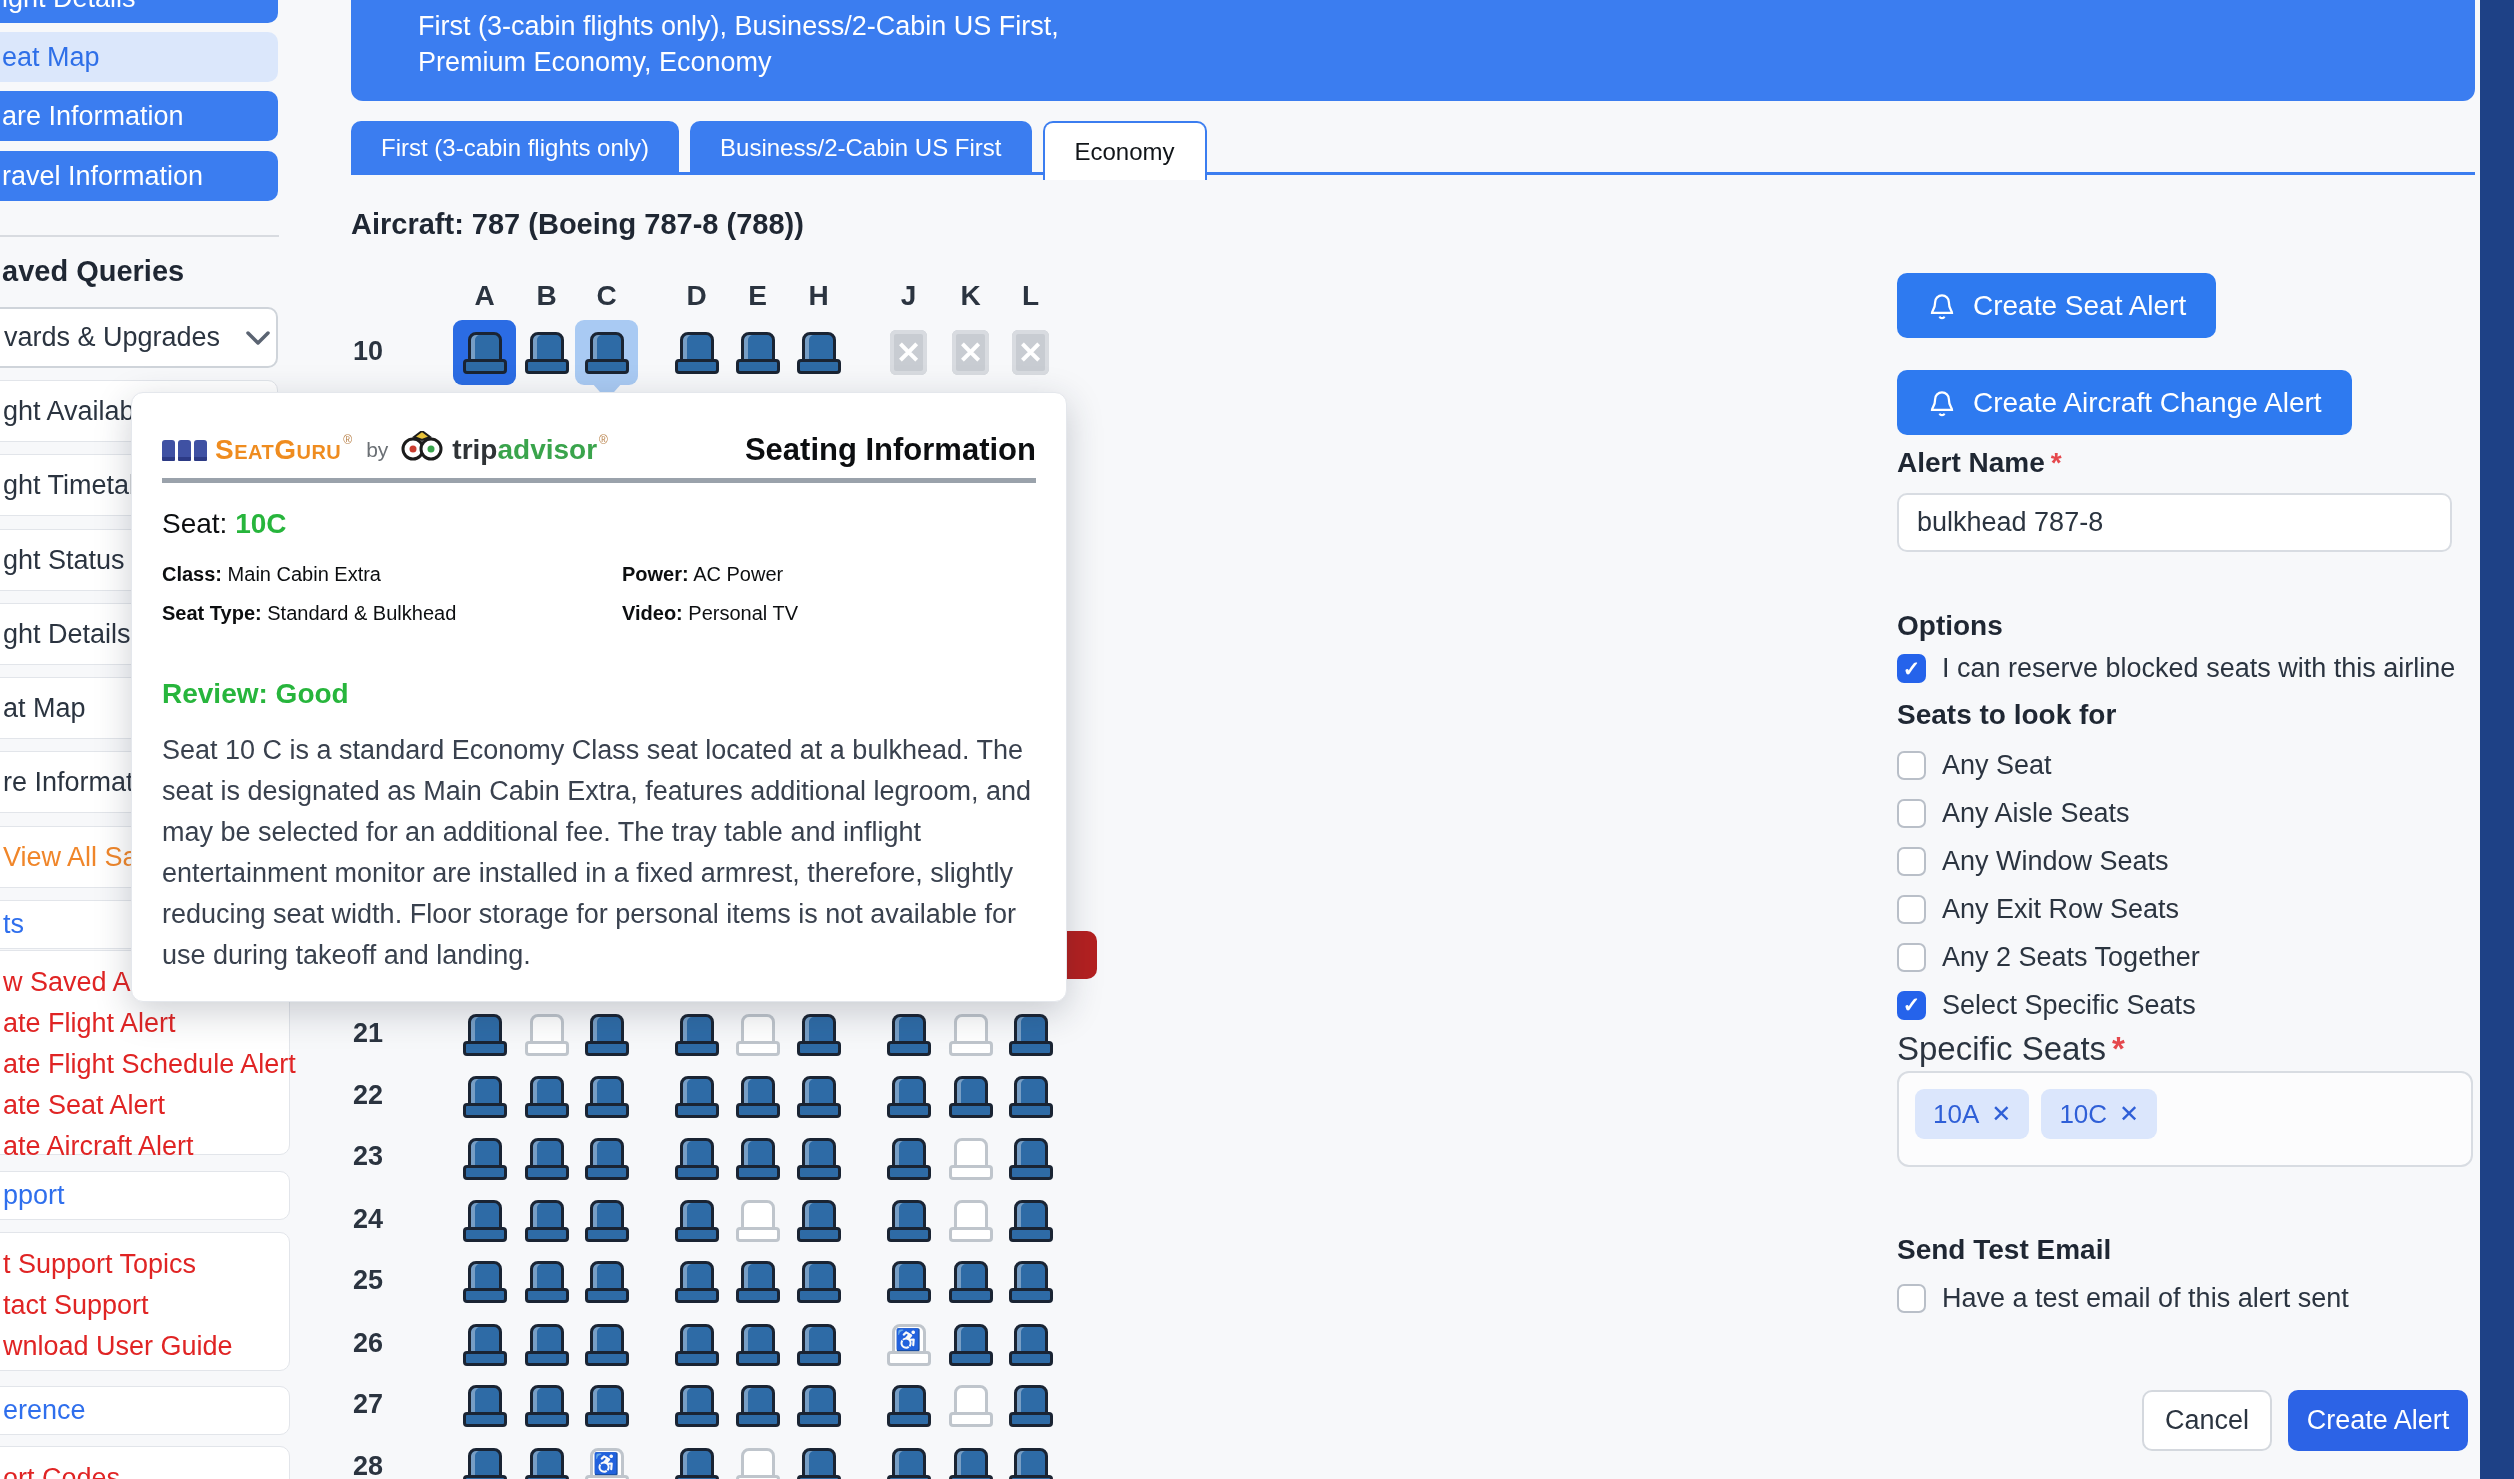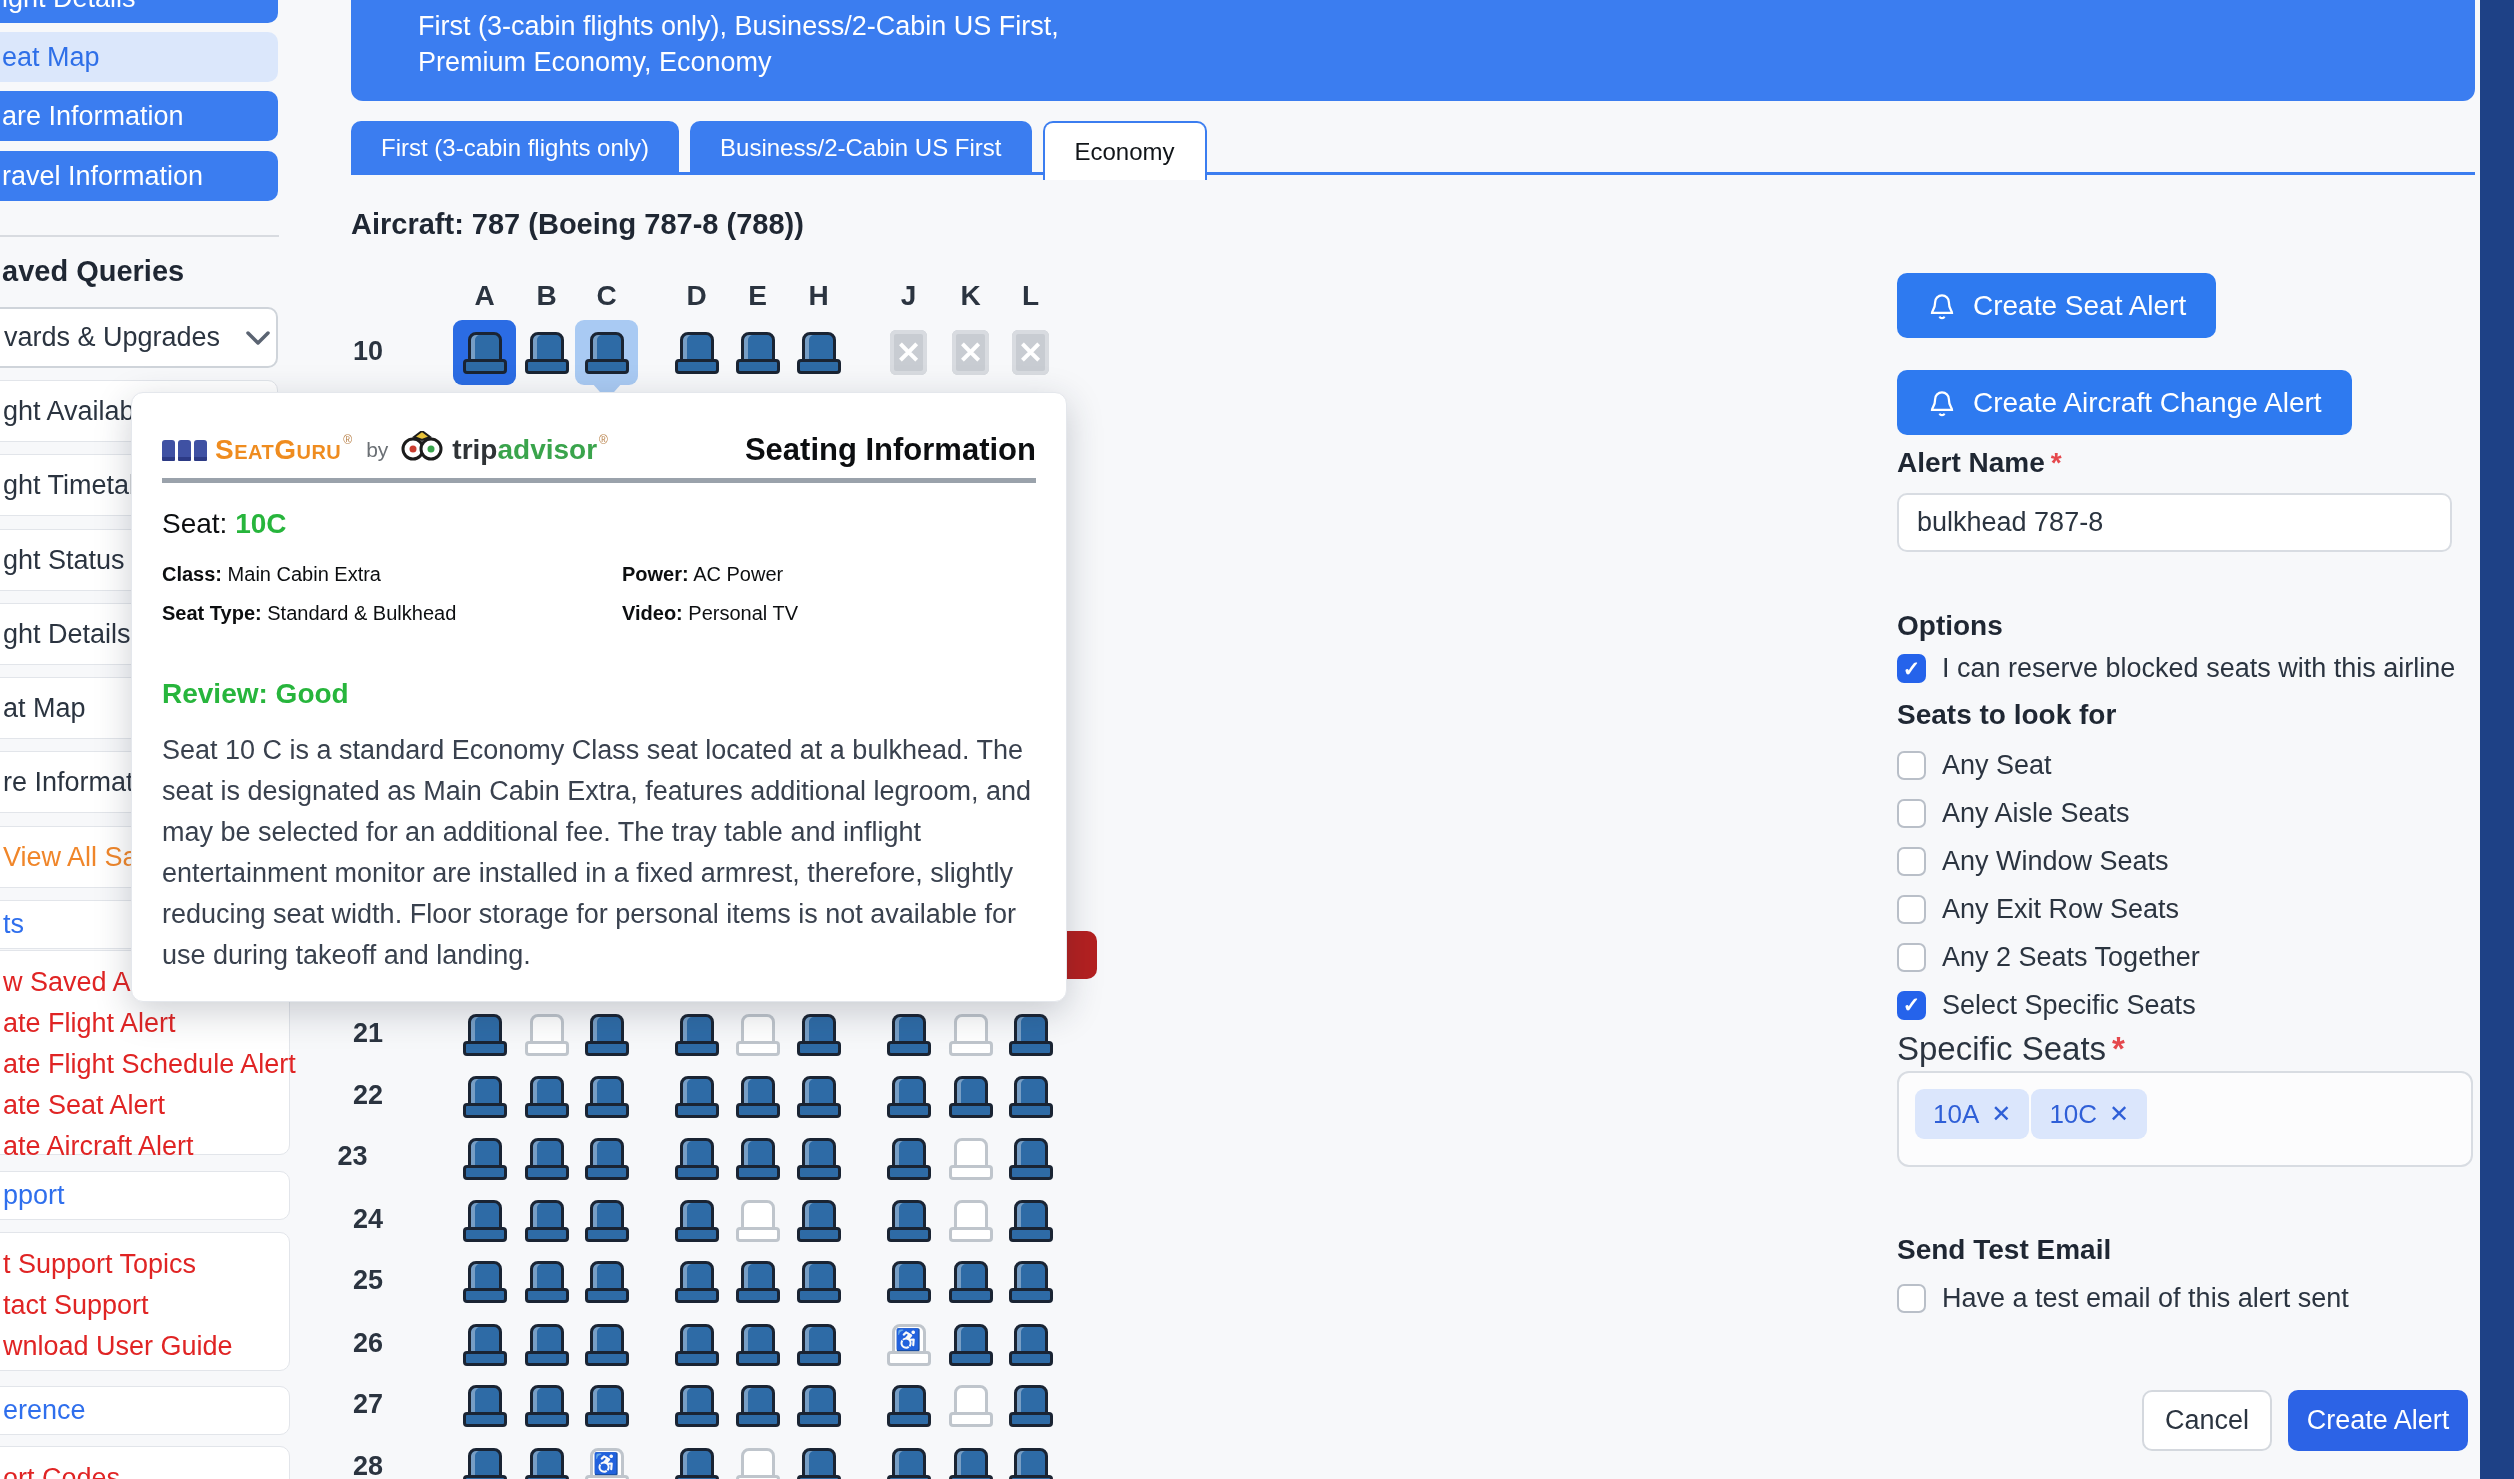--- a/index.html
+++ b/index.html
@@ -91,21 +91,21 @@
   .rp-label{position:absolute;font-size:28px;font-weight:700;color:#1f2733;white-space:nowrap;}
   .req{color:#e5484d;font-weight:700;margin-left:6px;}
   .rp-input{position:absolute;left:1897px;top:493px;width:555px;height:59px;border:2px solid #d8dce2;border-radius:10px;
        font-size:27px;color:#2b3440;padding:0 18px;box-sizing:border-box;background:#fff;font-family:"Liberation Sans",sans-serif;}
   .cb-row{display:flex;align-items:center;gap:16px;font-size:27px;color:#2b3440;white-space:nowrap;}
   .cb{width:29px;height:29px;border:2px solid #b9bfc8;border-radius:7px;background:#fff;box-sizing:border-box;
       display:flex;align-items:center;justify-content:center;cursor:pointer;flex:0 0 auto;}
   .cb.on{background:#2563eb;border-color:#2563eb;}
   .cb.on::after{content:"✓";color:#fff;font-size:21px;font-weight:700;}
   .chips-box{position:absolute;left:1897px;top:1071px;width:576px;height:96px;background:#fcfcfd;border:2px solid #d8dce2;
-       border-radius:12px;box-sizing:border-box;display:flex;align-items:flex-start;padding:16px;gap:2px;}
+       border-radius:12px;box-sizing:border-box;display:flex;align-items:flex-start;padding:16px;gap:12px;}
   .chip{background:#dbe6fc;color:#2f5fd7;border-radius:9px;height:50px;display:inline-flex;align-items:center;
        padding:0 18px;font-size:26px;gap:12px;}
   .chip .x{cursor:pointer;font-size:24px;}
   .btn-cancel{position:absolute;left:2142px;top:1390px;width:130px;height:61px;background:#fff;border:2px solid #d4d8de;
        border-radius:10px;display:flex;align-items:center;justify-content:center;font-size:27px;color:#2b3440;cursor:pointer;box-sizing:border-box;}
   .btn-create{position:absolute;left:2288px;top:1390px;width:180px;height:61px;background:#2c63e6;border-radius:10px;
        display:flex;align-items:center;justify-content:center;font-size:27px;color:#fff;cursor:pointer;}
   .navy-edge{position:absolute;left:2480px;top:0;width:35px;height:1479px;background:#1e4186;}
 </style>
 </head>
@@ -286,21 +286,21 @@
           <span class="bk"></span>
           <span class="bs"></span>
         </div>
       </div>
       <div class="cell" style="left: 999px; top: 1064px;">
         <div class="seat">
           <span class="bk"></span>
           <span class="bs"></span>
         </div>
       </div>
-      <div class="row-num" style="top: 1141px; text-align: center;">23</div>
+      <div class="row-num" style="top: 1141px;">23</div>
       <div class="cell" style="left: 453px; top: 1126px;">
         <div class="seat">
           <span class="bk"></span>
           <span class="bs"></span>
         </div>
       </div>
       <div class="cell" style="left: 515px; top: 1126px;">
         <div class="seat">
           <span class="bk"></span>
           <span class="bs"></span>

